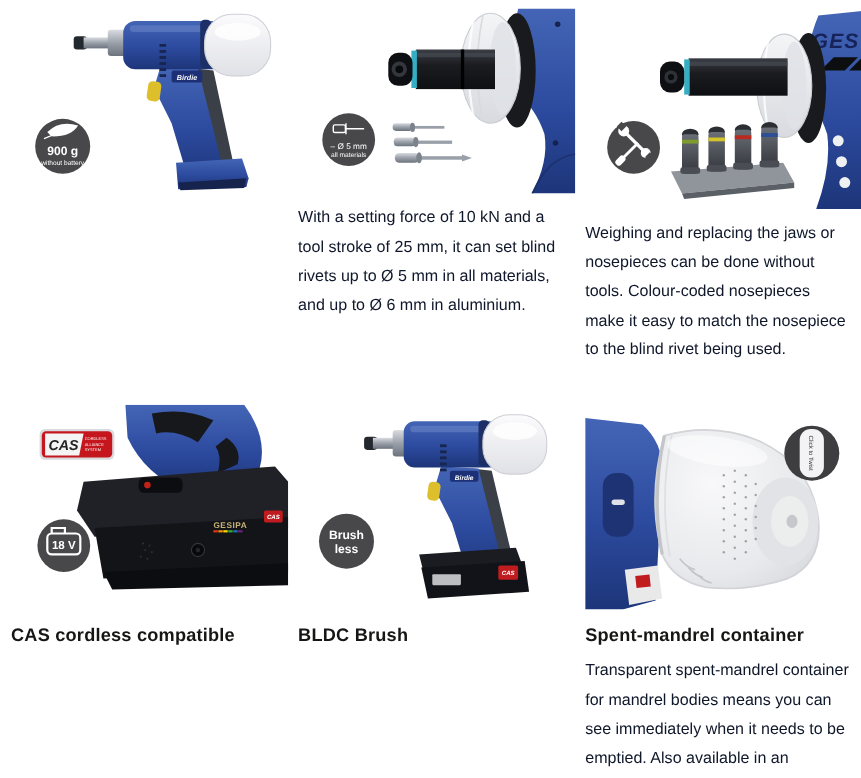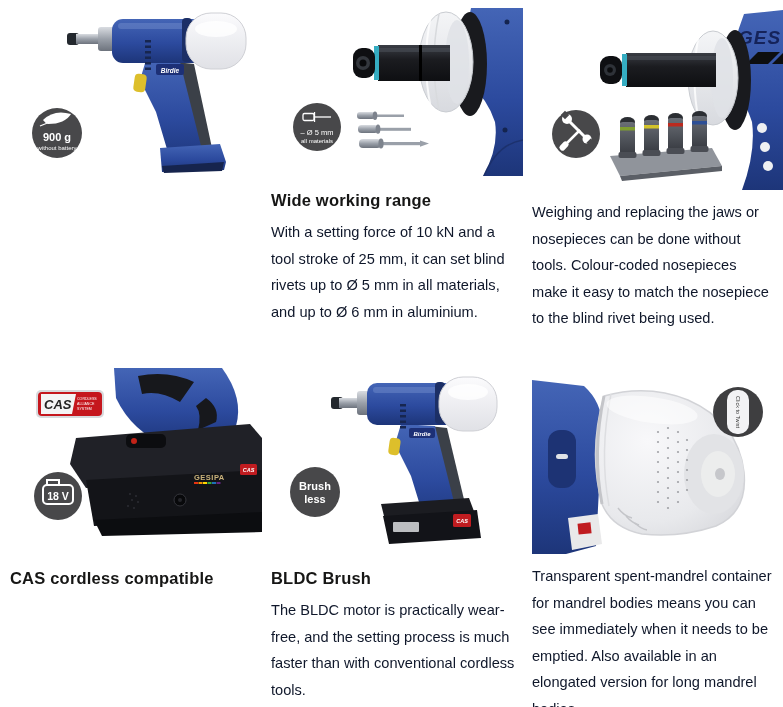--- a/index.html
+++ b/index.html
@@ -133,21 +133,20 @@
           <g>
             <rect x="32" y="113.5" width="11" height="7" rx="1.5" fill="none" stroke="#ffffff" stroke-width="1.3"></rect>
             <line x1="43" y1="117" x2="60" y2="117" stroke="#ffffff" stroke-width="1.3"></line>
             <line x1="43.5" y1="112" x2="43.5" y2="122" stroke="#ffffff" stroke-width="1.3"></line>
           </g>
           <text x="46" y="135" font-size="7.5" fill="#ffffff" text-anchor="middle">– Ø 5 mm</text>
           <text x="46" y="143" font-size="6" fill="#ffffff" text-anchor="middle">all materials</text>
         </g>
       </svg>
     </div>
-    <h3 class="heading">Wide working range</h3>
     <p class="body">With a setting force of 10 kN and a tool stroke of 25 mm, it can set blind rivets up to Ø 5 mm in all materials, and up to Ø 6 mm in aluminium.</p>
   </div>
 
   <div class="cell">
     <div class="figure">
       <svg width="252" height="190" viewBox="0 0 252 190">
         <g>
           <path d="M212,14 L252,10 L252,190 L210,190 Q224,152 220,122 Q212,98 200,88 Q198,48 212,14 Z" fill="url(#gBlue)"></path>
           <text x="206" y="44" font-size="19" font-weight="bold" font-style="italic" fill="#15235a" letter-spacing="1">GES</text>
           <path d="M214,64 L226,52 L248,52 L236,64 Z" fill="#0d0e10"></path>
@@ -288,21 +287,20 @@
           <text x="151" y="68" font-size="6" fill="#ffffff" text-anchor="middle" font-style="italic" font-weight="bold">Birdie</text>
         </g>
         <g>
           <circle cx="44" cy="124" r="25" fill="#48484a"></circle>
           <text x="44" y="122" font-size="11" font-weight="bold" fill="#ffffff" text-anchor="middle">Brush</text>
           <text x="44" y="135" font-size="11" font-weight="bold" fill="#ffffff" text-anchor="middle">less</text>
         </g>
       </svg>
     </div>
     <h3 class="heading">BLDC Brush</h3>
-    <p class="body">The BLDC motor is practically wear-free, and the setting process is much faster than with conventional cordless tools.</p>
   </div>
 
   <div class="cell row2">
     <div class="figure">
       <svg width="252" height="186" viewBox="0 0 252 186">
         <g>
           <path d="M0,12 L52,18 Q72,36 70,64 L64,178 L34,186 L0,186 Z" fill="url(#gBlue)"></path>
           <rect x="16" y="62" width="28" height="58" rx="12" fill="#1d3374"></rect>
           <rect x="24" y="86" width="12" height="5" rx="2.5" fill="#dfe2e6"></rect>
           <path d="M36,150 L66,146 L70,176 L40,182 Z" fill="#e9e9ea"></path>
@@ -353,16 +351,17 @@
           <path d="M94,148 q6,7 13,9" stroke="#c4c5c9" stroke-width="1.5" fill="none"></path>
           <path d="M103,155 q6,6 12,7" stroke="#c4c5c9" stroke-width="1.5" fill="none"></path>
         </g>
         <g>
           <circle cx="206" cy="44" r="25" fill="#3e3e40"></circle>
           <rect x="195" y="22" width="22" height="44" rx="10" fill="#f3f3f5"></rect>
           <text transform="rotate(90 206 44)" x="206" y="46.5" font-size="5.5" fill="#3a3a3a" text-anchor="middle">Click to Twist</text>
         </g>
       </svg>
     </div>
+    <h3 class="heading">Spent-mandrel container</h3>
     <p class="body">Transparent spent-mandrel container for mandrel bodies means you can see immediately when it needs to be emptied. Also available in an elongated version for long mandrel bodies.</p>
   </div>
 
 </div>
 
 </body></html>

